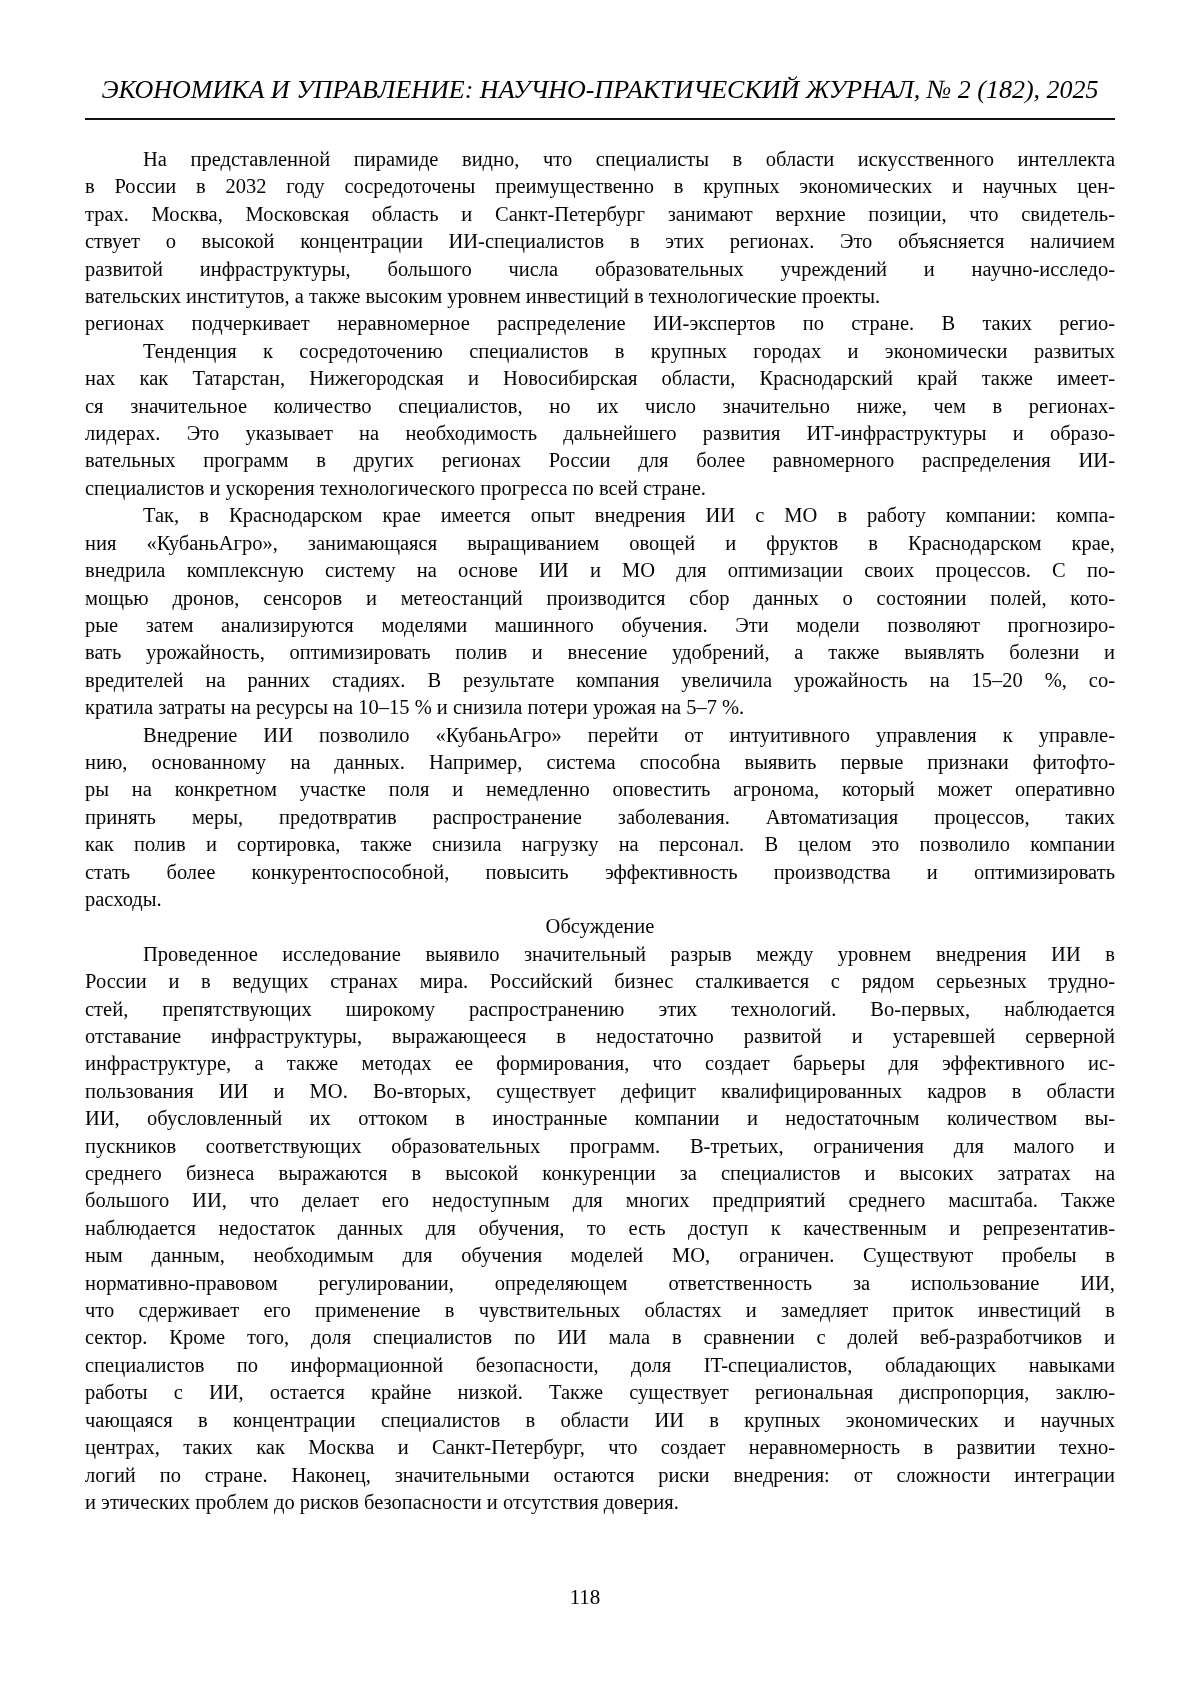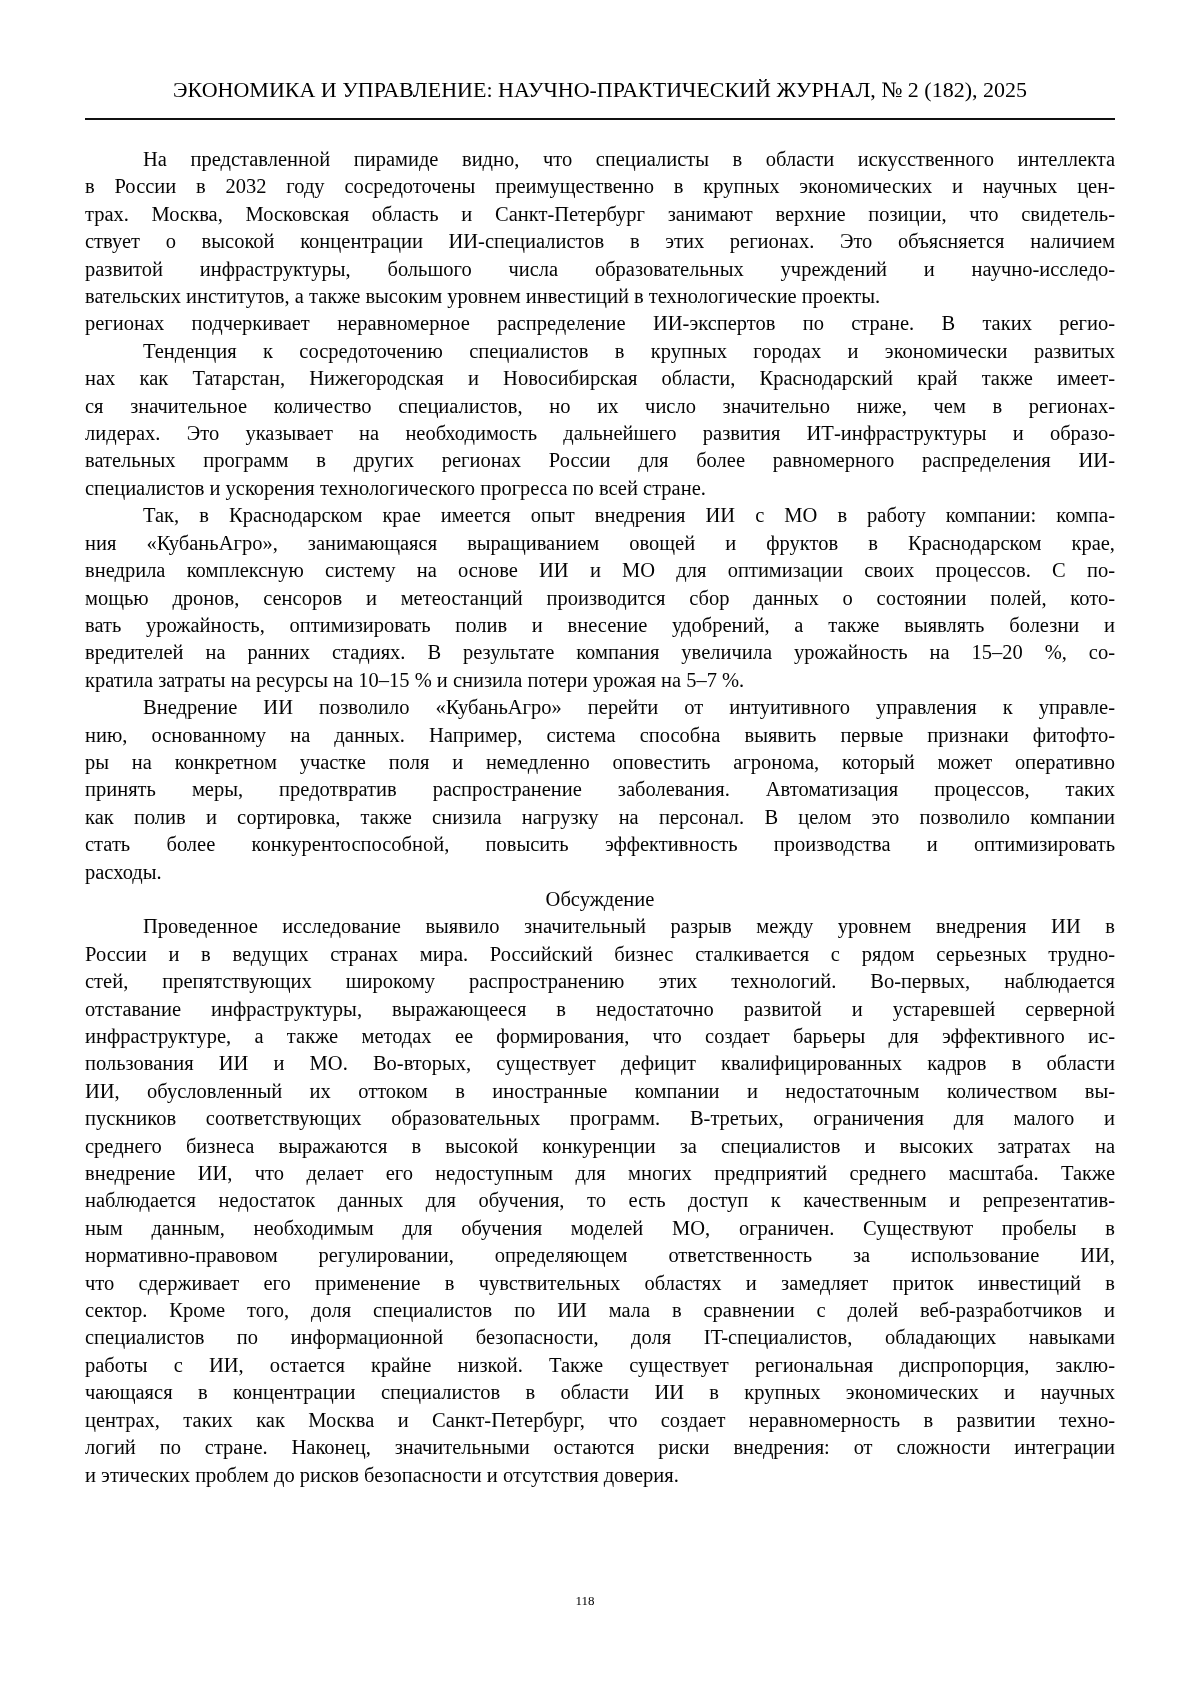--- a/index.html
+++ b/index.html
@@ -12,21 +12,22 @@
     width: 1200px;
     height: 1698px;
     background: #ffffff;
     color: #000000;
     font-family: "Liberation Serif", "DejaVu Serif", serif;
     overflow: hidden;
   }
   .journal-header {
     margin: 76px 85px 0 85px;
     text-align: center;
-    font-size: 22px;
+    font-style: italic;
+    font-size: 26px;
     line-height: 28px;
     white-space: nowrap;
   }
   .header-rule {
     margin: 14px 85px 0 85px;
     height: 0;
     border-bottom: 2.5px solid #111111;
   }
   .article-body {
     margin: 26px 101px 0 85px;
@@ -51,22 +52,21 @@
     font-weight: normal;
     text-align: center;
     text-align-last: center;
   }
   .page-number {
     position: absolute;
     top: 1585px;
     left: 85px;
     width: 1000px;
     text-align: center;
-    font-size: 13px;
-    margin-top: 8px;
+    font-size: 21px;
   }
 </style>
 </head>
 <body>
 
 <div class="page">
 
   <div class="journal-header">ЭКОНОМИКА И УПРАВЛЕНИЕ: НАУЧНО-ПРАКТИЧЕСКИЙ ЖУРНАЛ, № 2 (182), 2025</div>
 
   <div class="header-rule"></div>
@@ -82,41 +82,42 @@
       <div class="tline tline-first">Тенденция к сосредоточению специалистов в крупных городах и экономически развитых</div>
       <div class="tline">нах как Татарстан, Нижегородская и Новосибирская области, Краснодарский край также имеет-</div>
       <div class="tline">ся значительное количество специалистов, но их число значительно ниже, чем в регионах-</div>
       <div class="tline">лидерах. Это указывает на необходимость дальнейшего развития ИТ-инфраструктуры и образо-</div>
       <div class="tline">вательных программ в других регионах России для более равномерного распределения ИИ-</div>
       <div class="tline tline-last">специалистов и ускорения технологического прогресса по всей стране.</div>
       <div class="tline tline-first">Так, в Краснодарском крае имеется опыт внедрения ИИ с МО в работу компании: компа-</div>
       <div class="tline">ния «КубаньАгро», занимающаяся выращиванием овощей и фруктов в Краснодарском крае,</div>
       <div class="tline">внедрила комплексную систему на основе ИИ и МО для оптимизации своих процессов. С по-</div>
       <div class="tline">мощью дронов, сенсоров и метеостанций производится сбор данных о состоянии полей, кото-</div>
+      <div class="tline">рые затем анализируются моделями машинного обучения. Эти модели позволяют прогнозиро-</div>
       <div class="tline">вать урожайность, оптимизировать полив и внесение удобрений, а также выявлять болезни и</div>
       <div class="tline">вредителей на ранних стадиях. В результате компания увеличила урожайность на 15–20 %, со-</div>
       <div class="tline tline-last">кратила затраты на ресурсы на 10–15 % и снизила потери урожая на 5–7 %.</div>
       <div class="tline tline-first">Внедрение ИИ позволило «КубаньАгро» перейти от интуитивного управления к управле-</div>
       <div class="tline">нию, основанному на данных. Например, система способна выявить первые признаки фитофто-</div>
       <div class="tline">ры на конкретном участке поля и немедленно оповестить агронома, который может оперативно</div>
       <div class="tline">принять меры, предотвратив распространение заболевания. Автоматизация процессов, таких</div>
       <div class="tline">как полив и сортировка, также снизила нагрузку на персонал. В целом это позволило компании</div>
       <div class="tline">стать более конкурентоспособной, повысить эффективность производства и оптимизировать</div>
       <div class="tline tline-last">расходы.</div>
       <div class="tline heading">Обсуждение</div>
       <div class="tline tline-first">Проведенное исследование выявило значительный разрыв между уровнем внедрения ИИ в</div>
       <div class="tline">России и в ведущих странах мира. Российский бизнес сталкивается с рядом серьезных трудно-</div>
       <div class="tline">стей, препятствующих широкому распространению этих технологий. Во-первых, наблюдается</div>
       <div class="tline">отставание инфраструктуры, выражающееся в недостаточно развитой и устаревшей серверной</div>
       <div class="tline">инфраструктуре, а также методах ее формирования, что создает барьеры для эффективного ис-</div>
       <div class="tline">пользования ИИ и МО. Во-вторых, существует дефицит квалифицированных кадров в области</div>
       <div class="tline">ИИ, обусловленный их оттоком в иностранные компании и недостаточным количеством вы-</div>
       <div class="tline">пускников соответствующих образовательных программ. В-третьих, ограничения для малого и</div>
       <div class="tline">среднего бизнеса выражаются в высокой конкуренции за специалистов и высоких затратах на</div>
-      <div class="tline">внедрение ИИ, что делает его недоступным для многих предприятий среднего масштаба. Также</div>
+      <div class="tline">большого ИИ, что делает его недоступным для многих предприятий среднего масштаба. Также</div>
       <div class="tline">наблюдается недостаток данных для обучения, то есть доступ к качественным и репрезентатив-</div>
       <div class="tline">ным данным, необходимым для обучения моделей МО, ограничен. Существуют пробелы в</div>
       <div class="tline">нормативно-правовом регулировании, определяющем ответственность за использование ИИ,</div>
       <div class="tline">что сдерживает его применение в чувствительных областях и замедляет приток инвестиций в</div>
       <div class="tline">сектор. Кроме того, доля специалистов по ИИ мала в сравнении с долей веб-разработчиков и</div>
       <div class="tline">специалистов по информационной безопасности, доля IT-специалистов, обладающих навыками</div>
       <div class="tline">работы с ИИ, остается крайне низкой. Также существует региональная диспропорция, заклю-</div>
       <div class="tline">чающаяся в концентрации специалистов в области ИИ в крупных экономических и научных</div>
       <div class="tline">центрах, таких как Москва и Санкт-Петербург, что создает неравномерность в развитии техно-</div>
       <div class="tline">логий по стране. Наконец, значительными остаются риски внедрения: от сложности интеграции</div>

